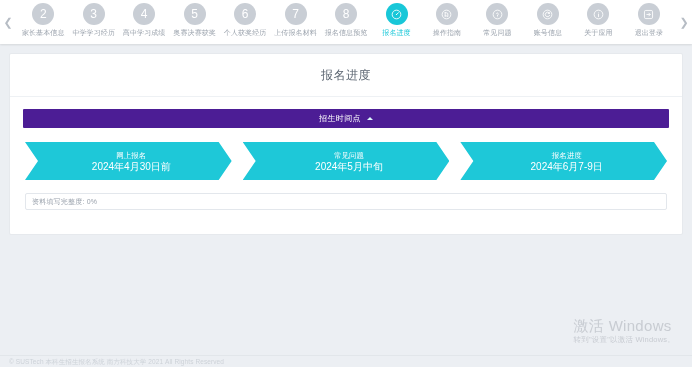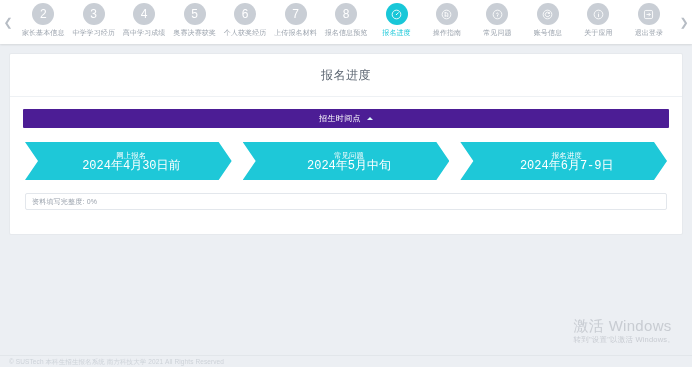--- a/index.html
+++ b/index.html
@@ -156,24 +156,23 @@
   .chev:first-child {
     clip-path: polygon(0 0, calc(100% - 13px) 0, 100% 50%, calc(100% - 13px) 100%, 0 100%, 13px 50%);
   }
   .chev:last-child { margin-right: 0; }
   .chev-title {
     font-size: 7.5px;
     line-height: 10px;
     white-space: nowrap;
   }
   .chev-date {
-    font-size: 12px;
+    font-size: 10px;
     line-height: 11px;
     white-space: nowrap;
-    font-family: Liberation Mono, monospace;
   }
 
   
   .progress-row {
     margin: 13px 2px 0 2px;
     height: 17px;
     border: 1px solid #e3e7ec;
     border-radius: 2px;
     background: #ffffff;
     display: flex;

